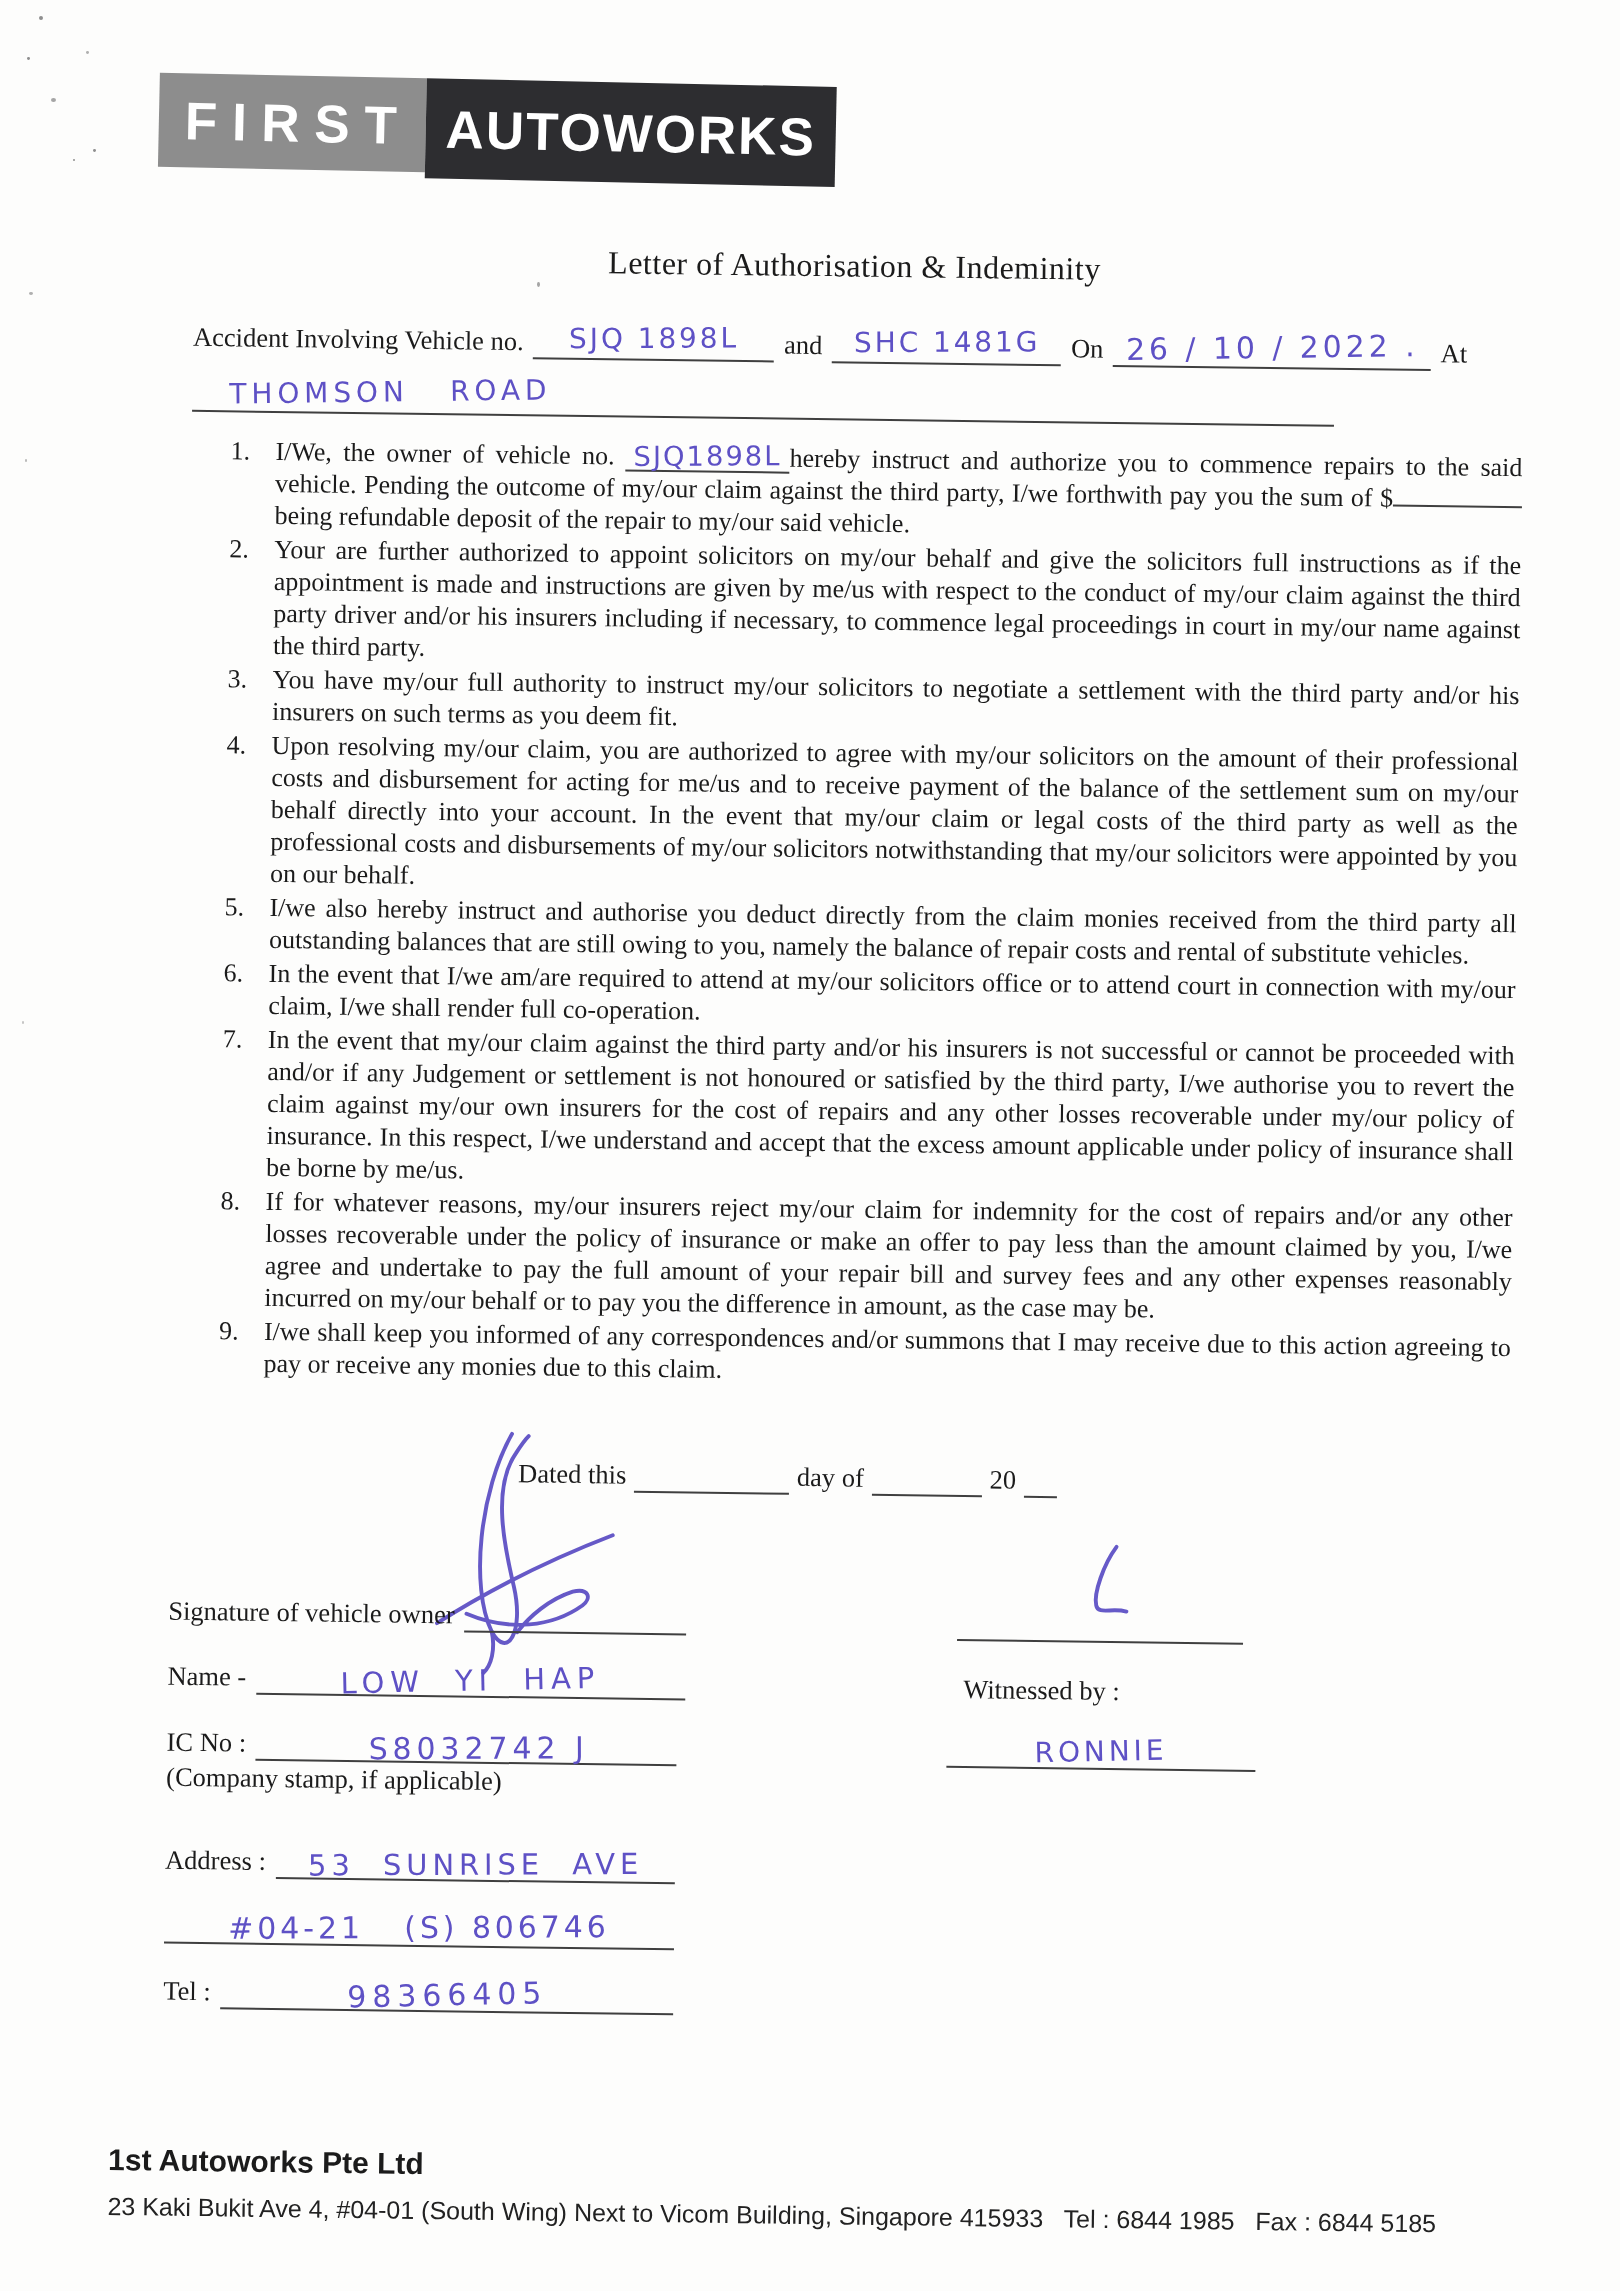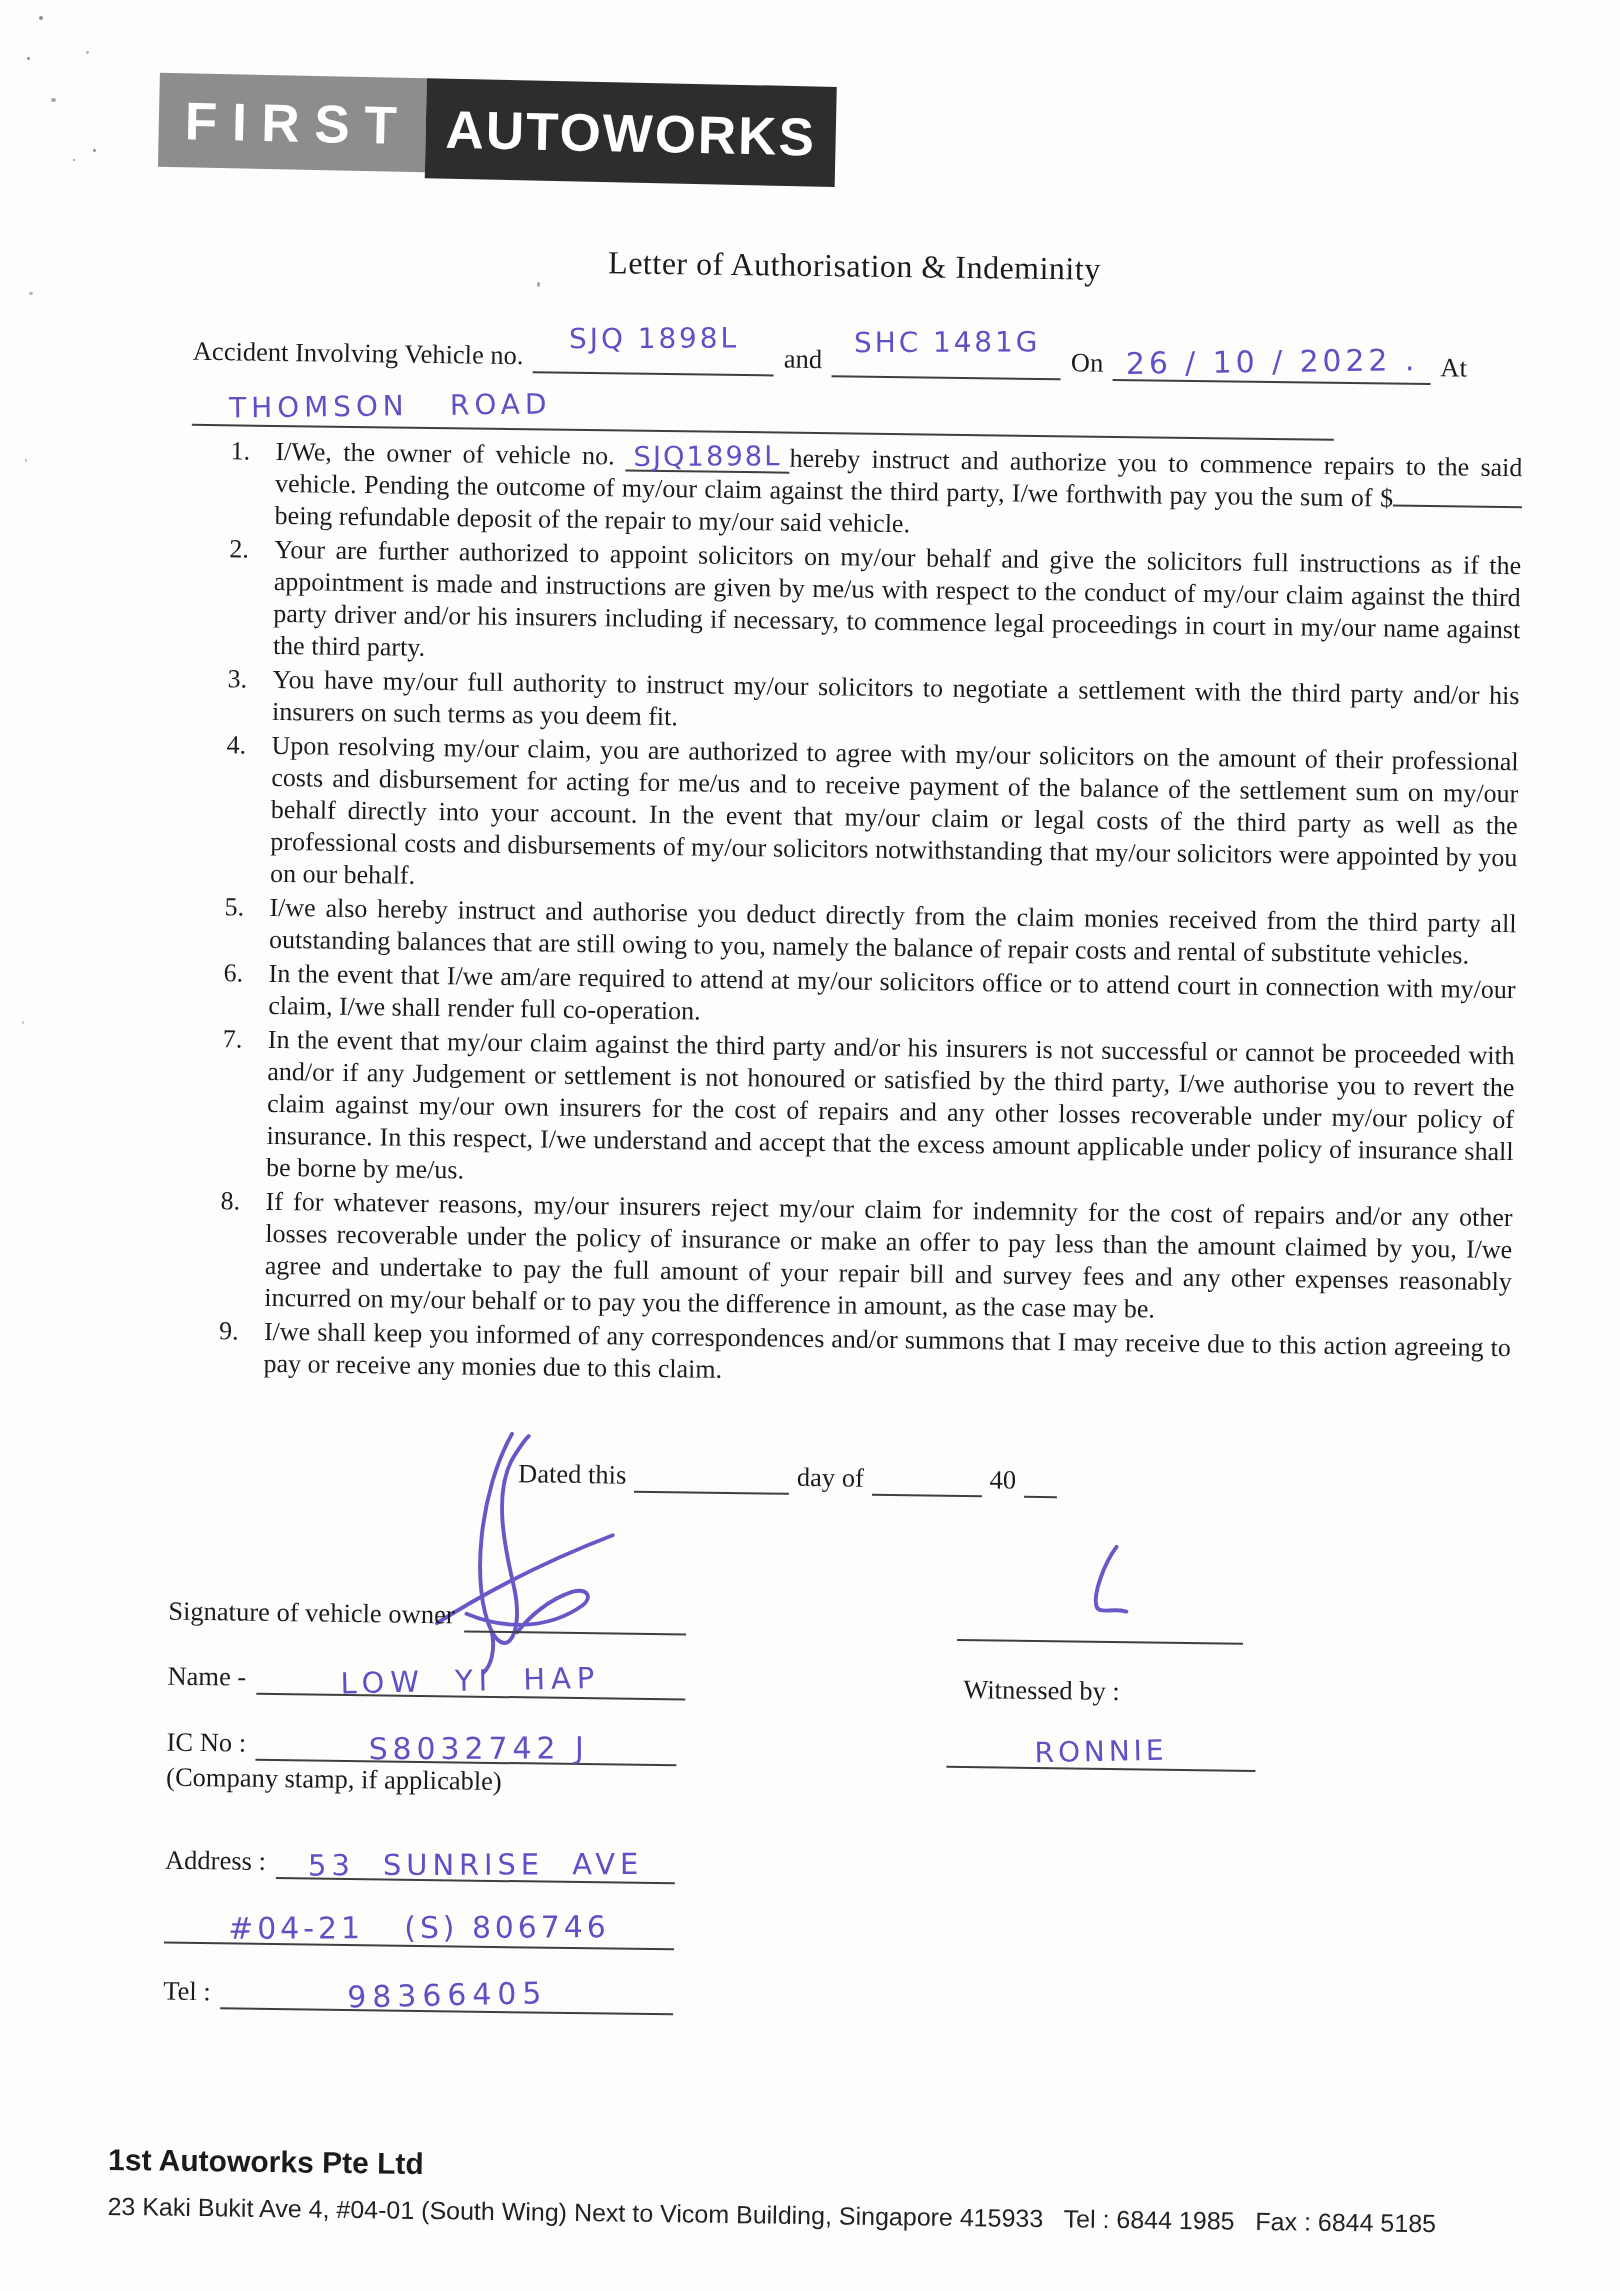--- a/index.html
+++ b/index.html
@@ -29,21 +29,21 @@
   
   .accident{position:absolute;left:184px;top:327px;width:1284px;font-size:26.5px;}
   .acc-row1{display:flex;align-items:flex-end;}
   .acc-row1 .lbl{white-space:nowrap;padding:0 9.8px 2px 0;}
   .acc-row1 .lbl.mid{padding:0 9.8px 2px 9.8px;}
   .blank{border-bottom:2px solid var(--line);display:flex;justify-content:center;
          align-items:flex-end;overflow:visible;}
   .b1{width:245px;} .b2{width:233px;} .b3{width:323px;}
   .acc-row2{border-bottom:2px solid var(--line);height:47px;margin-top:7.8px;width:1142px;position:relative;}
   .hw{font-family:"DejaVu Sans",sans-serif;color:var(--ink);white-space:pre;line-height:1;}
-  .hw-plate{font-size:28px;letter-spacing:2.9px;transform:rotate(-1deg);margin-bottom:20px;}
+  .hw-plate{font-size:28px;letter-spacing:2.9px;transform:rotate(-1deg);margin-bottom:6px;}
   .hw-date{font-size:30px;letter-spacing:3.9px;transform:rotate(-1.5deg);margin-bottom:3.9px;}
   .hw-loc{position:absolute;left:37px;bottom:5.9px;font-size:28px;letter-spacing:4.9px;transform:rotate(-1.5deg);}
 
   
   .clauses{position:absolute;left:223px;top:443px;width:1292px;font-size:26px;line-height:32px;}
   .clause{display:flex;margin-bottom:2px;}
   .clause .num{width:45px;flex:none;}
   .clause .txt{flex:1;text-align:justify;}
   .inline-plate{display:inline-block;border-bottom:2px solid var(--line);padding:0 7.8px;line-height:1;vertical-align:baseline;}
   .inline-plate .hw{font-size:27.4px;letter-spacing:2px;display:inline-block;transform:rotate(-1deg);}
@@ -174,21 +174,21 @@
       <span class="num">9.</span>
       <span class="txt">I/we shall keep you informed of any correspondences and/or summons that I may receive due to this action agreeing to pay or receive any monies due to this claim.</span>
     </div>
   </div>
 
   <div class="dated">
     <span class="lbl">Dated this</span>
     <span class="blank d1"></span>
     <span class="lbl mid">day of</span>
     <span class="blank d2"></span>
-    <span class="lbl mid">40</span>
+    <span class="lbl mid">20</span>
     <span class="blank d3"></span>
   </div>
 
   <svg class="sig-owner" width="206" height="255" viewBox="0 0 210 260">
     <g fill="none" stroke="#5e51c5" stroke-width="4" stroke-linecap="round" opacity="0.95">
       <path d="M 88 12 C 56 70, 47 168, 70 214 C 86 242, 103 214, 92 168 C 82 128, 68 68, 92 32 C 97 24, 101 18, 105 14"></path>
       <path d="M 70 214 C 74 232, 70 248, 62 256"></path>
       <path d="M 14 206 C 72 168, 132 138, 192 114"></path>
       <path d="M 44 196 C 88 214, 132 208, 162 186 C 172 178, 168 168, 152 172 C 128 180, 108 198, 96 214"></path>
     </g>

